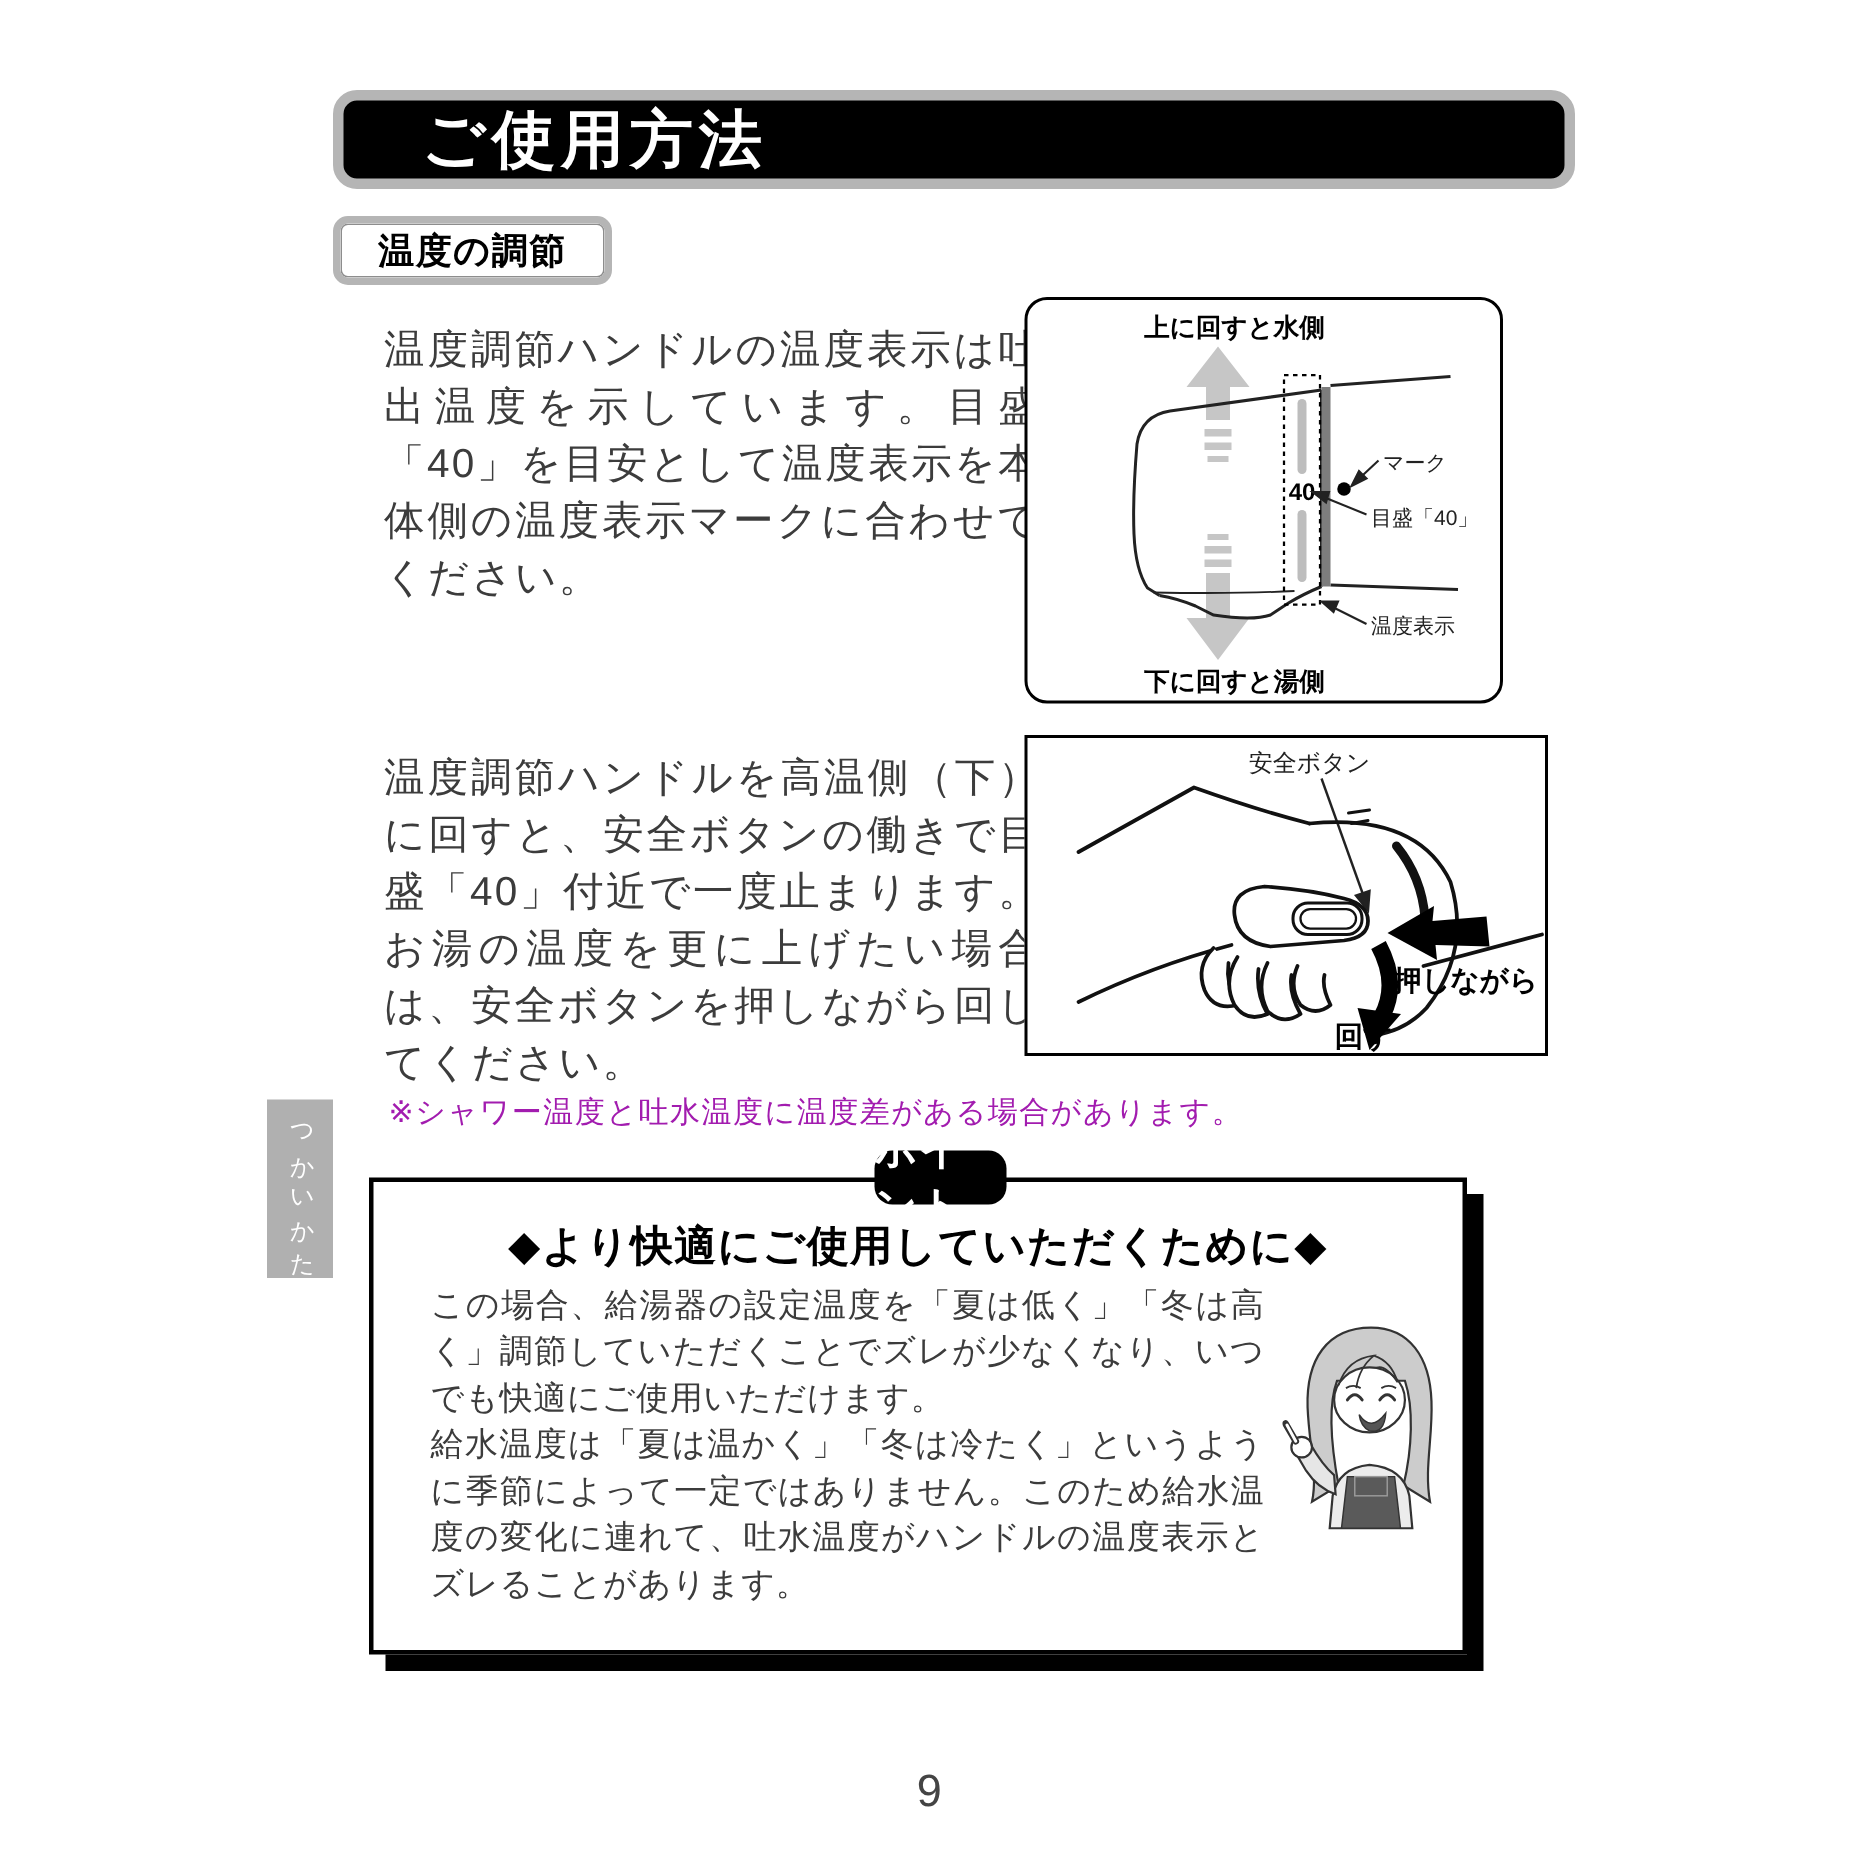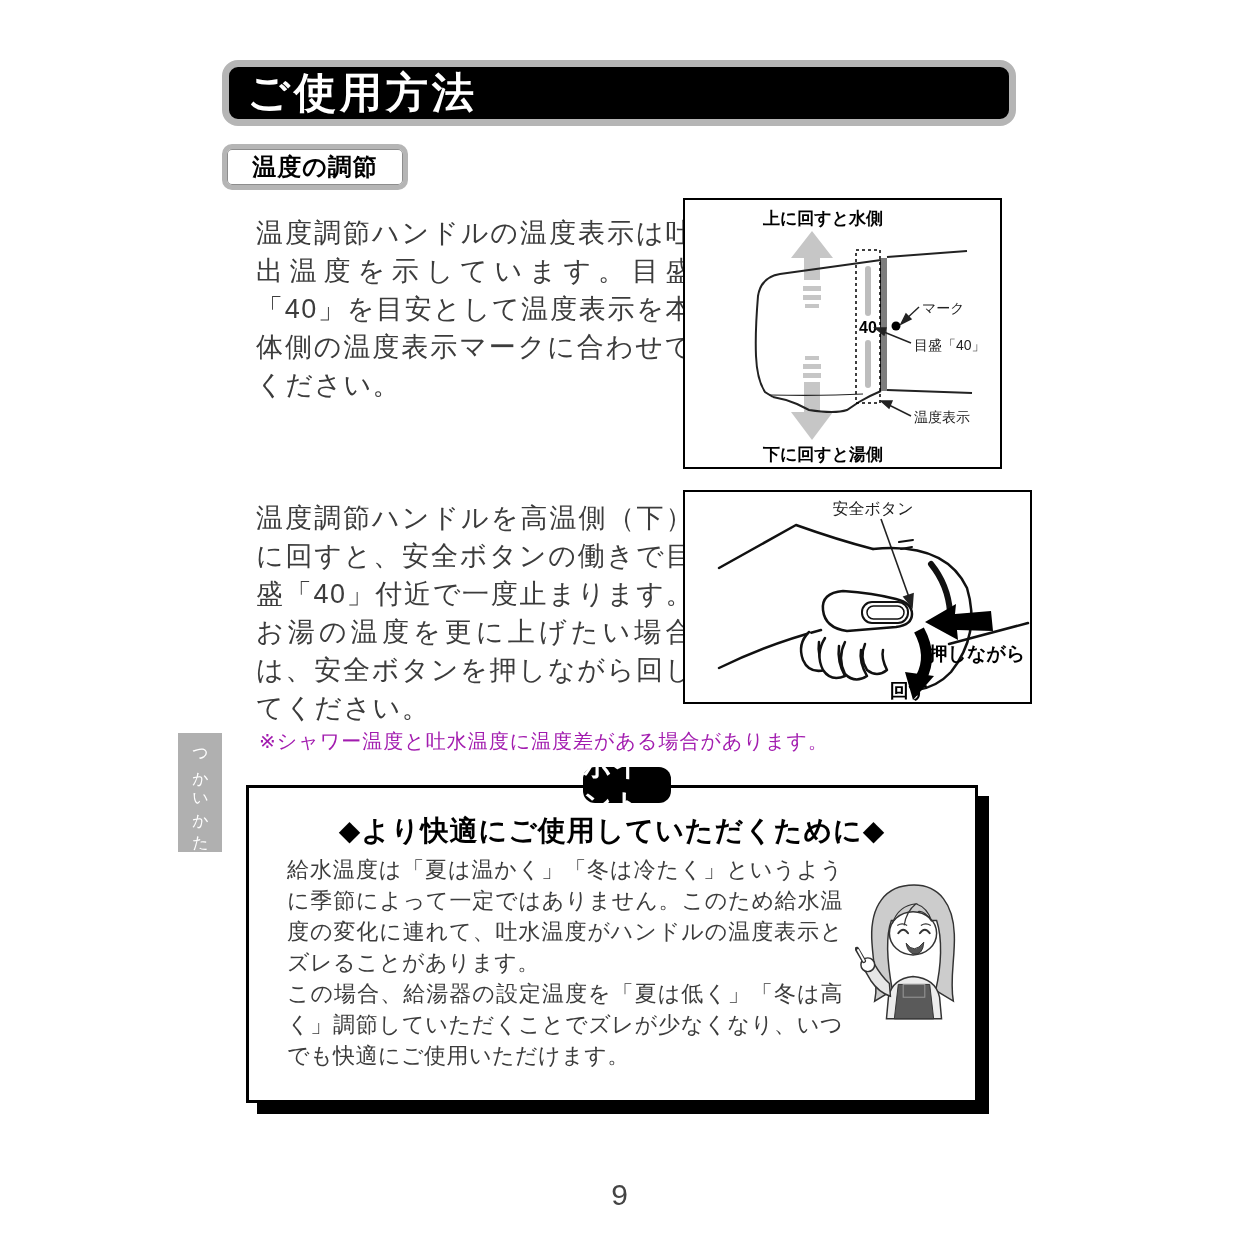--- a/index.html
+++ b/index.html
@@ -2,40 +2,40 @@
 <html lang="ja"><head>
 <meta charset="utf-8">
 <style>
   html,body{margin:0;padding:0;background:#fff;}
   body{width:1240px;height:1240px;position:relative;overflow:hidden;
        font-family:"Liberation Sans","DejaVu Sans",sans-serif;color:#333;}
   .abs{position:absolute;}
 
   
   .header-bar{left:222px;top:60px;width:780px;height:52px;background:#000;
-    border:7px solid #b5b5b5;border-radius:16px;display:flex;align-items:center;}
+    border:7px solid #b5b5b5;border-radius:16px;display:flex;align-items:center;padding-left:34px;}
   .header-bar span{color:#fff;font-size:42px;font-weight:bold;padding-left:18px;letter-spacing:4px;}
 
   
   .subheader{left:222px;top:144px;width:176px;height:36px;background:#fff;
     border:5px solid #b5b5b5;border-radius:10px;box-shadow:inset 0 0 0 1px #8d8d8d;
     display:flex;align-items:center;justify-content:center;}
   .subheader span{color:#000;font-size:24px;font-weight:bold;letter-spacing:1px;}
 
   
   .para{width:438px;font-size:27px;line-height:38px;color:#3c3c3c;
     text-align:justify;letter-spacing:1.5px;margin:16px;}
   .para1{left:240px;top:198px;}
   .para2{left:240px;top:483px;}
 
   .note{left:243px;top:712px;width:720px;font-size:20px;color:#a21caf;letter-spacing:1px;margin:16px;}
 
   
   .frame{background:#fff;border:2px solid #000;}
-  .diagram1{left:683px;top:198px;width:315px;height:267px;}
+  .diagram1{left:683px;top:198px;width:315px;height:267px;border-radius:15px;}
   .diagram2{left:683px;top:490px;width:317px;height:210px;padding-left:28px;}
   .frame svg{display:block;width:100%;height:100%;}
   .dlabel{font-weight:bold;fill:#000;}
   .slabel{fill:#222;}
 
   
   .side-tab{left:178px;top:733px;width:44px;height:119px;background:#b0b0b0;
     display:flex;align-items:center;justify-content:center;}
   .side-tab span{writing-mode:vertical-rl;text-orientation:upright;color:#fff;
     font-size:16px;letter-spacing:3px;}
@@ -168,22 +168,22 @@
   <span>つかいかた</span>
 </div>
 
 <div class="abs point-badge">
   <span>ポイント</span>
 </div>
 
 <div class="abs point-box">
   <div class="point-heading">◆より快適にご使用していただくために◆</div>
   <div class="point-body">
+    <p>この場合、給湯器の設定温度を「夏は低く」「冬は高く」調節していただくことでズレが少なくなり、いつでも快適にご使用いただけます。</p>
     <p>給水温度は「夏は温かく」「冬は冷たく」というように季節によって一定ではありません。このため給水温度の変化に連れて、吐水温度がハンドルの温度表示とズレることがあります。</p>
-    <p>この場合、給湯器の設定温度を「夏は低く」「冬は高く」調節していただくことでズレが少なくなり、いつでも快適にご使用いただけます。</p>
   </div>
 
   <svg class="woman" viewBox="0 0 120 140">
     <path d="M60,4 C30,4 16,26 17,58 C18,84 24,104 20,122 L38,111 C33,84 31,56 37,40 L83,40 C89,58 88,86 82,111 L100,122 C96,100 102,78 101,54 C100,24 86,4 60,4 Z" fill="#ccc" stroke="#333" stroke-width="1.5"></path>
     <ellipse cx="59" cy="53" rx="24" ry="22" fill="#fff" stroke="#333" stroke-width="1.5"></ellipse>
     <path d="M38,43 Q44,25 62,23 Q52,31 50,45 M62,23 Q74,27 78,41 Q70,29 64,31" fill="none" stroke="#333" stroke-width="1.2"></path>
     <path d="M44,53 Q49,46 54,53 M66,53 Q71,46 76,53" fill="none" stroke="#333" stroke-width="2" stroke-linecap="round"></path>
     <path d="M43,45 Q48,42 53,45 M67,45 Q72,42 77,45" fill="none" stroke="#333" stroke-width="1.2"></path>
     <path d="M52,63 Q60,75 70,62 Q69,76 59,74 Q53,71 52,63 Z" fill="#555" stroke="#333" stroke-width="1"></path>
     <path d="M34,118 Q38,99 59,97 Q82,99 86,118 L88,140 L32,140 Z" fill="#ececec" stroke="#333" stroke-width="1.5"></path>

